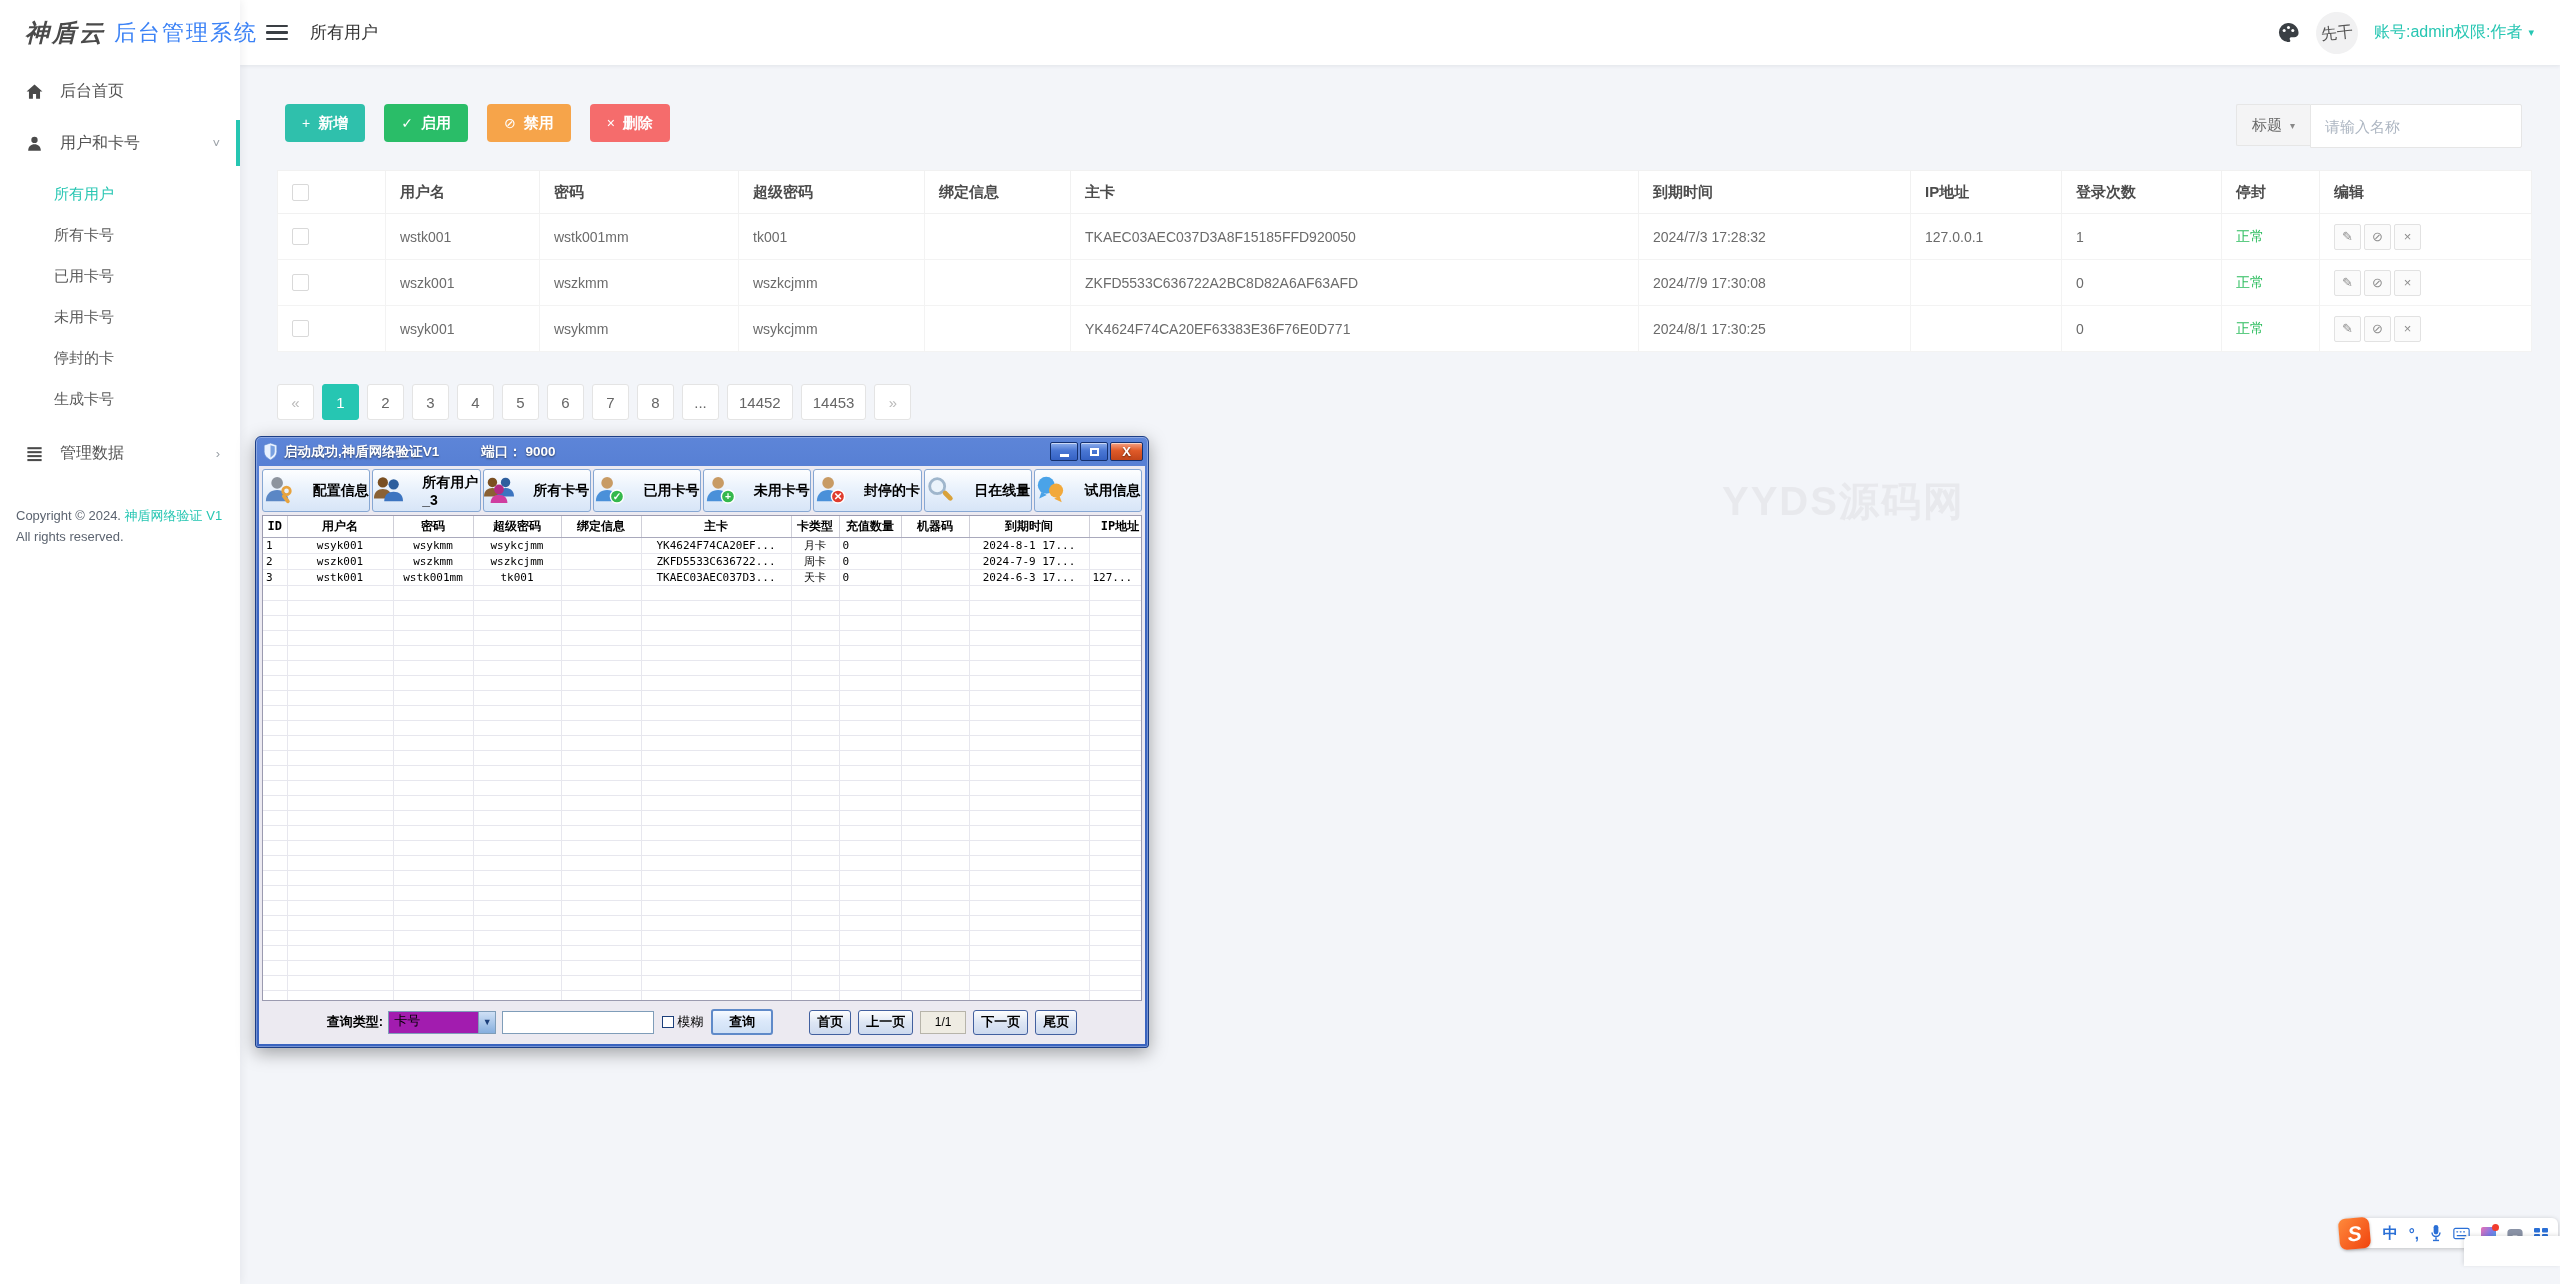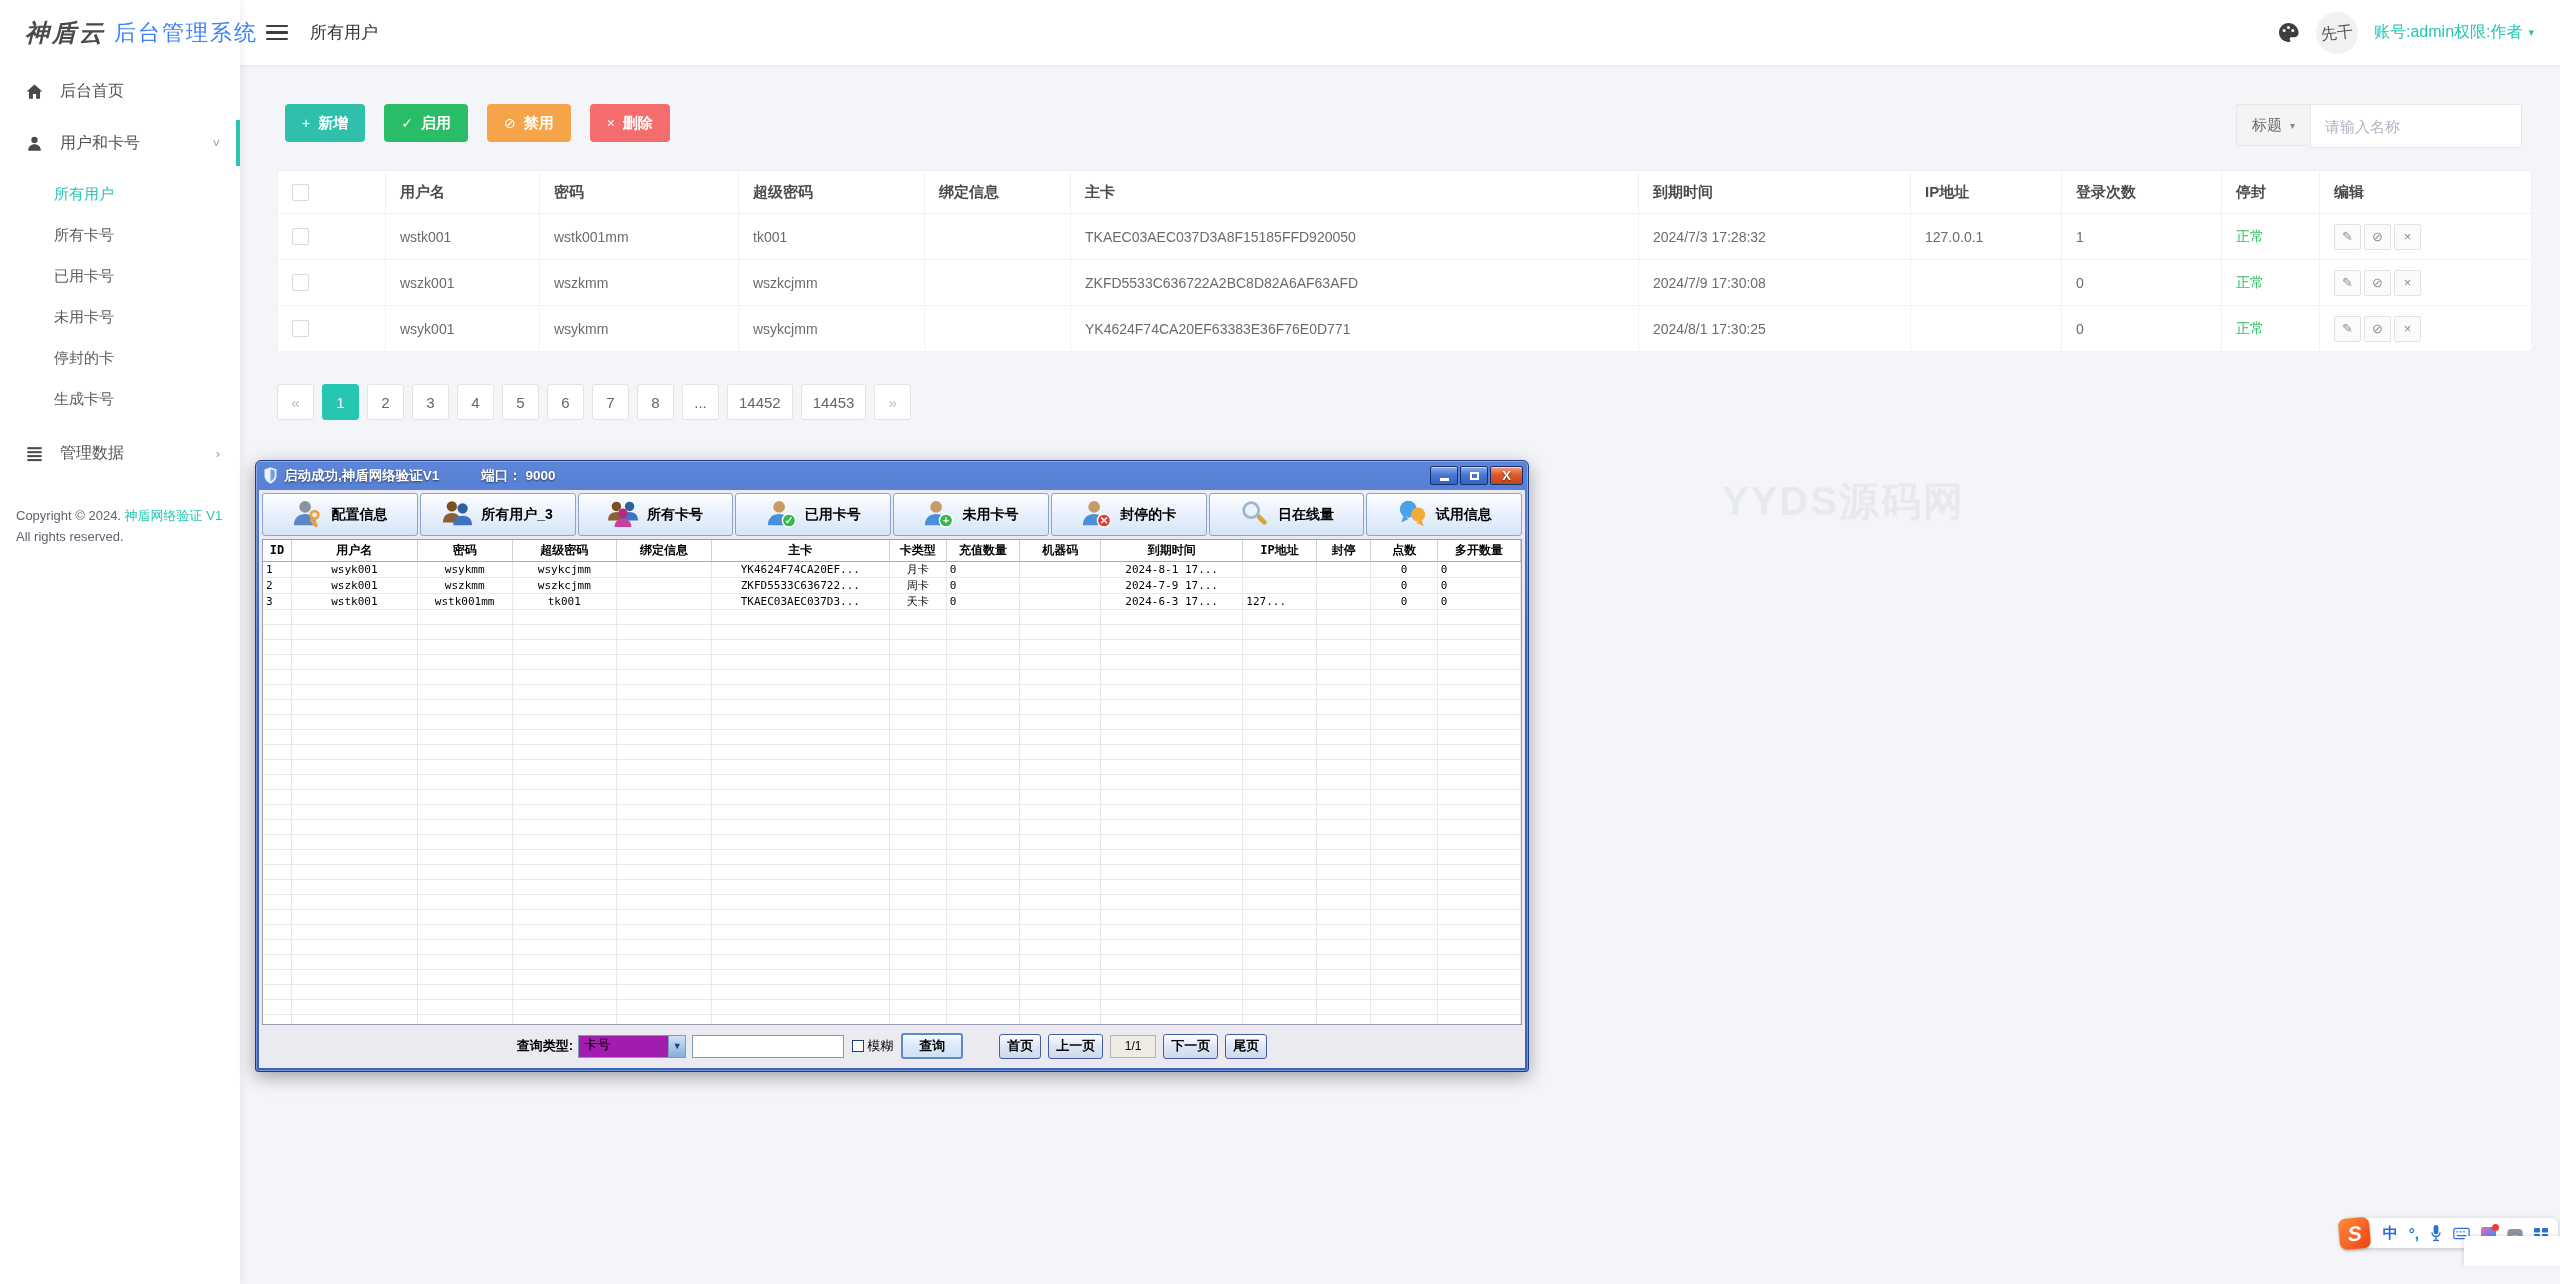--- a/index.html
+++ b/index.html
@@ -55,32 +55,32 @@
   
   .pagination { position:absolute; left:277px; top:384px; display:flex; z-index:1; }
   .page-btn { min-width:37px; height:36px; border:1px solid #e4e4e4; background:#fff; color:#666; font-size:15px; display:inline-flex; align-items:center; justify-content:center; padding:0 11px; border-radius:3px; margin-right:8px; cursor:pointer; }
   .page-btn.arrow { color:#b9b9b9; }
   .page-btn.active { background:#26c6b2; border-color:#26c6b2; color:#fff; }
 
   
   .watermark { position:absolute; left:1722px; top:474px; font-size:40px; font-weight:bold; color:#e8e9ed; letter-spacing:2px; z-index:0; }
 
   
-  .win { position:absolute; left:255px; top:460px; width:1274px; height:612px; background:linear-gradient(#5d85d8,#3a64c0 30%,#3a64c0); border:1px solid #1d3f86; border-radius:6px 6px 3px 3px; box-shadow:0 5px 18px rgba(0,0,0,.35), inset 0 0 0 1px rgba(255,255,255,.3); display:flex; flex-direction:column; z-index:5; }
+  .win { position:absolute; left:255px; top:436px; width:894px; height:612px; background:linear-gradient(#5d85d8,#3a64c0 30%,#3a64c0); border:1px solid #1d3f86; border-radius:6px 6px 3px 3px; box-shadow:0 5px 18px rgba(0,0,0,.35), inset 0 0 0 1px rgba(255,255,255,.3); display:flex; flex-direction:column; z-index:5; }
   .win-titlebar { height:29px; flex:none; display:flex; align-items:center; padding:0 5px 0 7px; color:#fff; font-size:13.5px; font-weight:bold; text-shadow:0 1px 2px rgba(0,0,0,.55); cursor:default; }
   .win-titlebar .t-icon { margin-right:6px; display:flex; }
   .win-port { margin-left:42px; }
   .win-controls { margin-left:auto; display:flex; }
   .wc { width:28px; height:19px; border:1px solid #14306e; border-radius:2px; margin-left:2px; background:linear-gradient(#8fb0ec,#4a77d4 45%,#3562c4); color:#fff; display:flex; align-items:center; justify-content:center; font-size:11px; box-shadow:inset 0 1px 0 rgba(255,255,255,.55); cursor:pointer; }
   .wc .min-glyph { display:block; width:9px; height:3px; background:#fff; margin-top:8px; }
   .wc .max-glyph { display:block; width:9px; height:8px; border:2px solid #fff; }
   .wc-close { width:33px; background:linear-gradient(#f5a284,#e05a28 45%,#c2451a); font-weight:bold; font-size:13px; }
   .win-body { flex:1; margin:0 3px 3px; background:#eceaf1; display:flex; flex-direction:column; padding:3px; min-height:0; }
   .win-toolbar { display:flex; gap:2px; margin-bottom:3px; flex:none; }
-  .wbtn { flex:1; height:43px; border:1px solid #86a7d3; border-radius:3px; background:linear-gradient(#fdfeff,#eaf2fc 45%,#d7e5f7); display:flex; align-items:center; justify-content:center; gap:9px; font-weight:bold; font-size:14px; color:#000; cursor:pointer; }
+  .wbtn { flex:1; height:43px; border:1px solid #86a7d3; border-radius:3px; background:linear-gradient(#fdfeff,#eaf2fc 45%,#d7e5f7); display:flex; align-items:center; justify-content:center; gap:19px; font-weight:bold; font-size:14px; color:#000; cursor:pointer; }
   .win-grid { flex:1; background:#fff; border:1px solid #9b9bb0; overflow:hidden; min-height:0; }
   .win-grid table { width:100%; border-collapse:collapse; table-layout:fixed; font-family:"DejaVu Sans Mono", monospace; }
   .win-grid th { height:21px; font-size:12px; color:#000; font-weight:bold; border-right:1px solid #cfcfd8; border-bottom:1px solid #a9a9bc; white-space:nowrap; overflow:hidden; }
   .win-grid td { height:15px; font-size:11px; color:#000; border-right:1px solid #e7e7ee; border-bottom:1px solid #e7e7ee; white-space:nowrap; overflow:hidden; line-height:15px; }
   .win-grid .al { text-align:left; padding-left:3px; } .win-grid .ac { text-align:center; }
   .win-footer { height:40px; flex:none; display:flex; align-items:center; justify-content:center; font-size:13px; color:#000; padding-top:2px; }
   .wf-label { font-weight:bold; margin-right:5px; }
   .wf-select { width:108px; height:23px; background:#a21caf; border:1px solid #7f9db9; display:flex; align-items:flex-start; cursor:pointer; }
   .wf-select .sel-text { flex:1; padding-left:5px; font-size:13px; }
   .wf-select .sel-arrow { width:17px; height:100%; background:linear-gradient(#cfe0f5,#86aede); border-left:1px solid #7f9db9; color:#1c3f7a; font-size:9px; display:flex; align-items:center; justify-content:center; }

